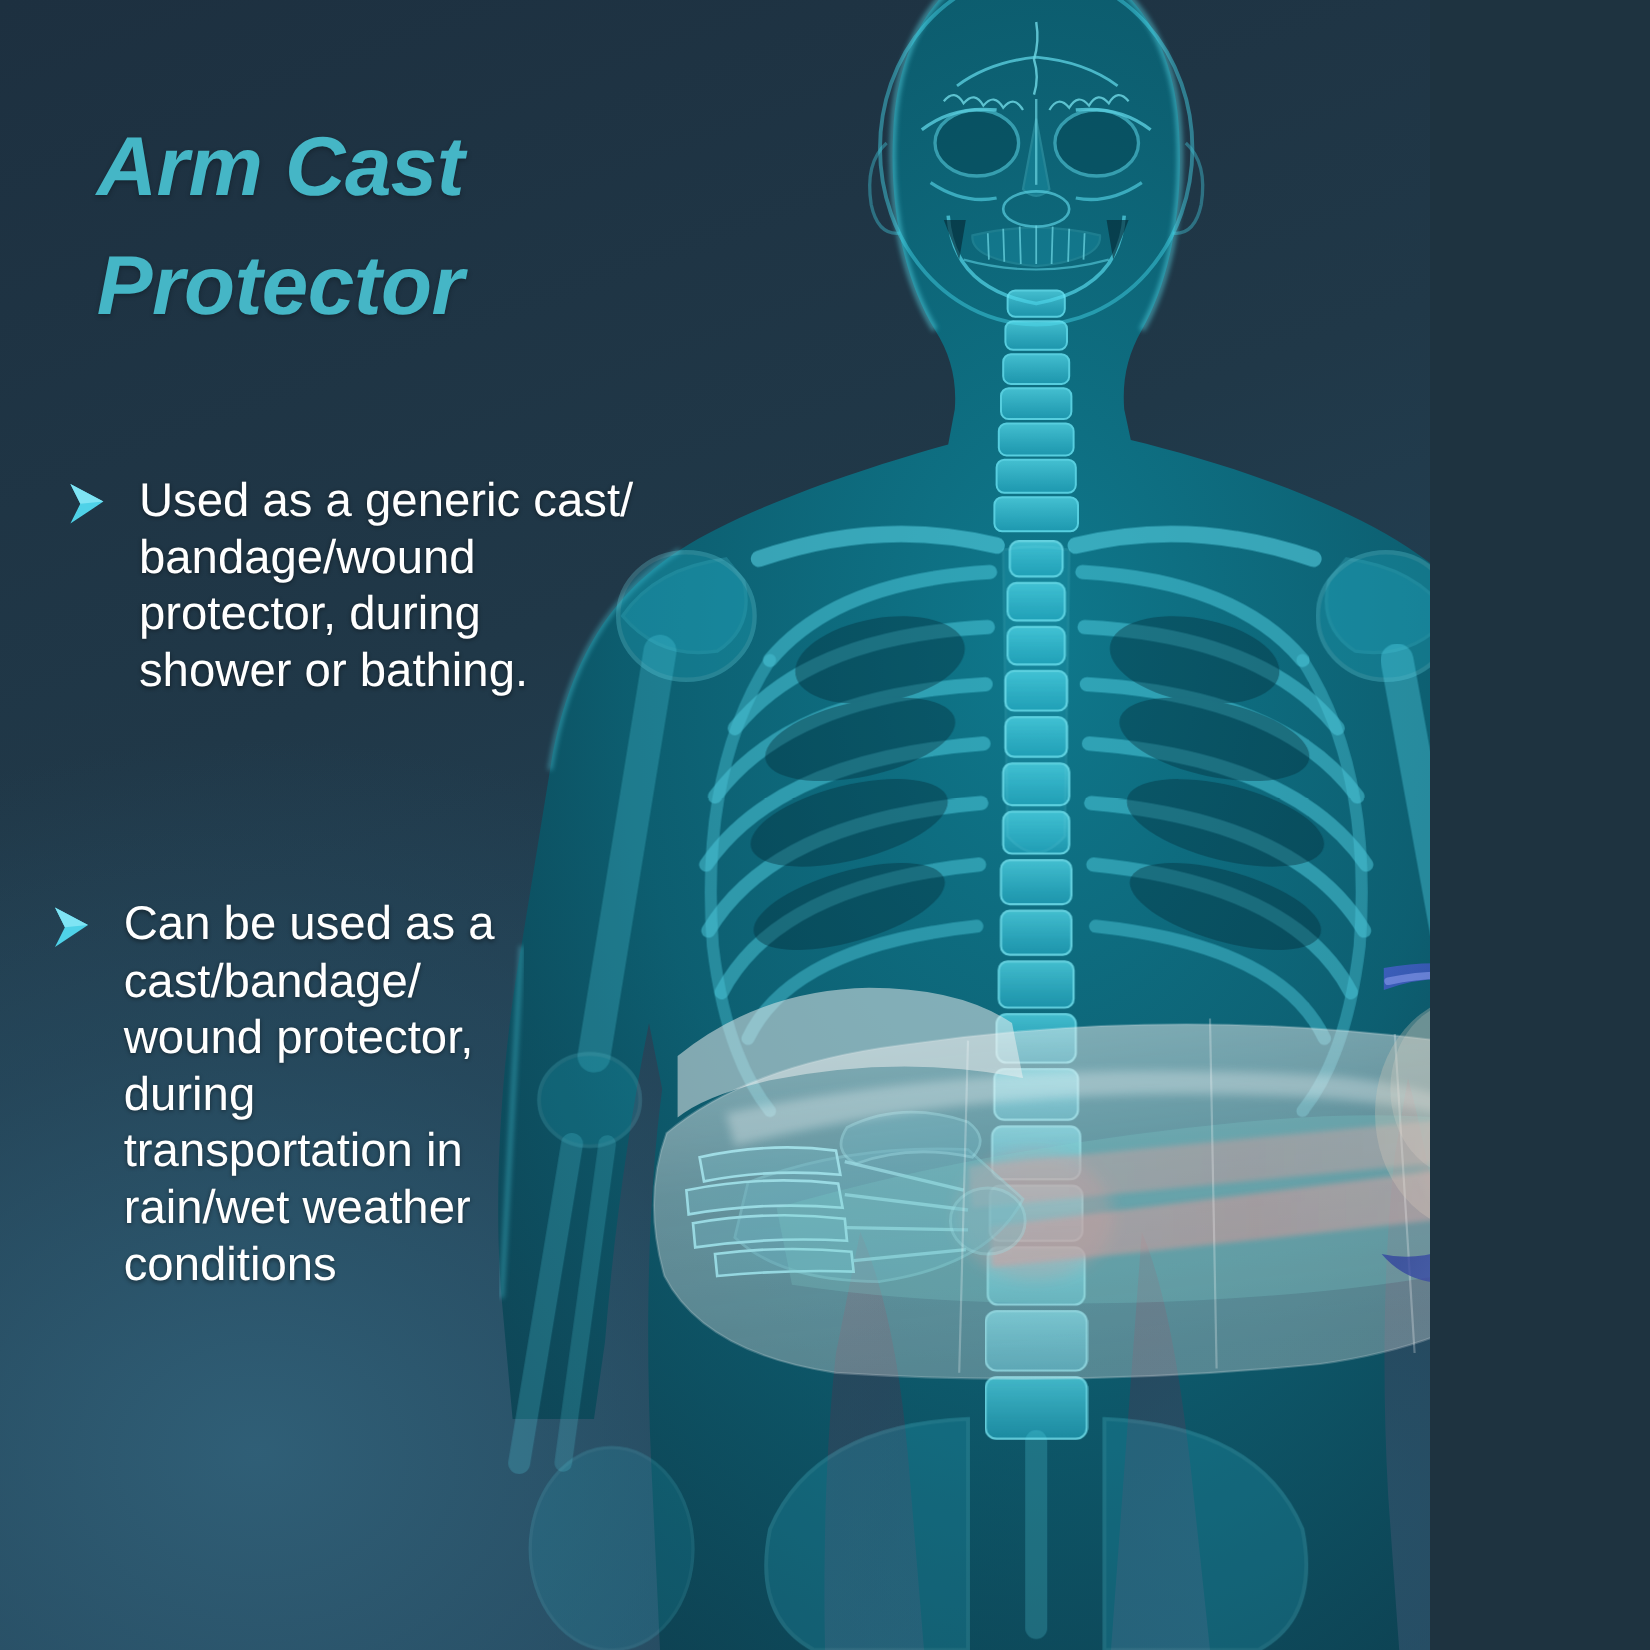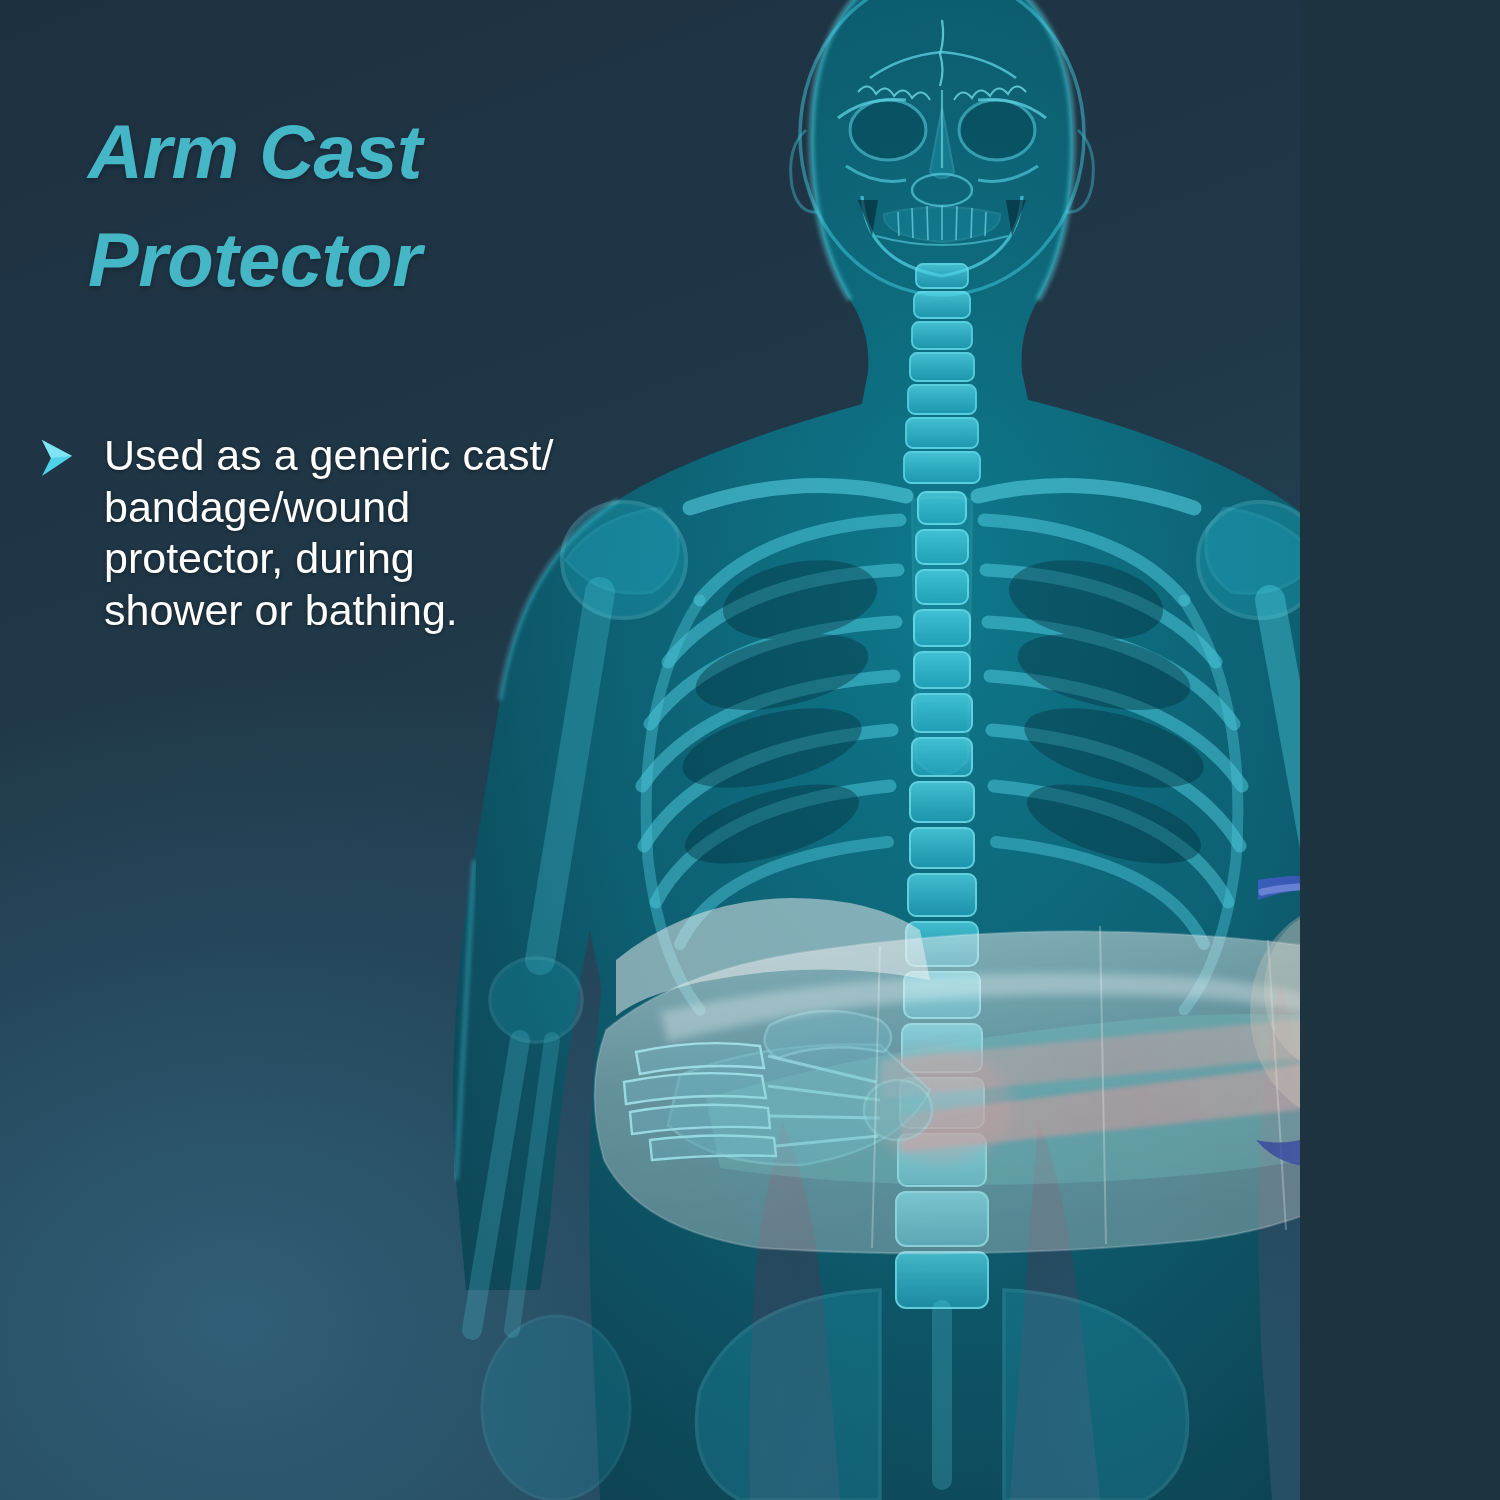--- a/index.html
+++ b/index.html
@@ -40,20 +40,21 @@
     color: #45b6c6;
     letter-spacing: -0.5px;
     text-shadow: 0 2px 5px rgba(0,0,0,0.28);
   }
 
   .bullet {
     position: absolute;
     display: flex;
     align-items: flex-start;
     gap: 28px;
+    justify-content: center;
   }
   .bullet-1 { left: 38px; top: 430px; width: 560px; }
   .bullet-2 { left: 38px; top: 815px; width: 420px; }
 
   .arrow-icon {
     flex: 0 0 auto;
     width: 38px;
     height: 44px;
     position: relative;
     margin-top: 6px;
@@ -405,14 +406,29 @@
         <path d="M4,4 L34,20 L4,40 L13,22 Z" fill="#4fd2e8"></path>
         <path d="M4,4 L34,20 L13,22 Z" fill="#7fe4f4"></path>
       </svg>
     </span>
     <span class="bullet-text">Used as a generic cast/
 bandage/wound
 protector, during
 shower or bathing.</span>
   </div>
 
+  <div class="bullet bullet-2">
+    <span class="arrow-icon">
+      <svg width="38" height="44" viewBox="0 0 38 44">
+        <path d="M4,4 L34,20 L4,40 L13,22 Z" fill="#4fd2e8"></path>
+        <path d="M4,4 L34,20 L13,22 Z" fill="#7fe4f4"></path>
+      </svg>
+    </span>
+    <span class="bullet-text">Can be used as a
+cast/bandage/
+wound protector,
+during
+transportation in
+rain/wet weather
+conditions</span>
+  </div>
 
 </div>
 
 </body></html>

